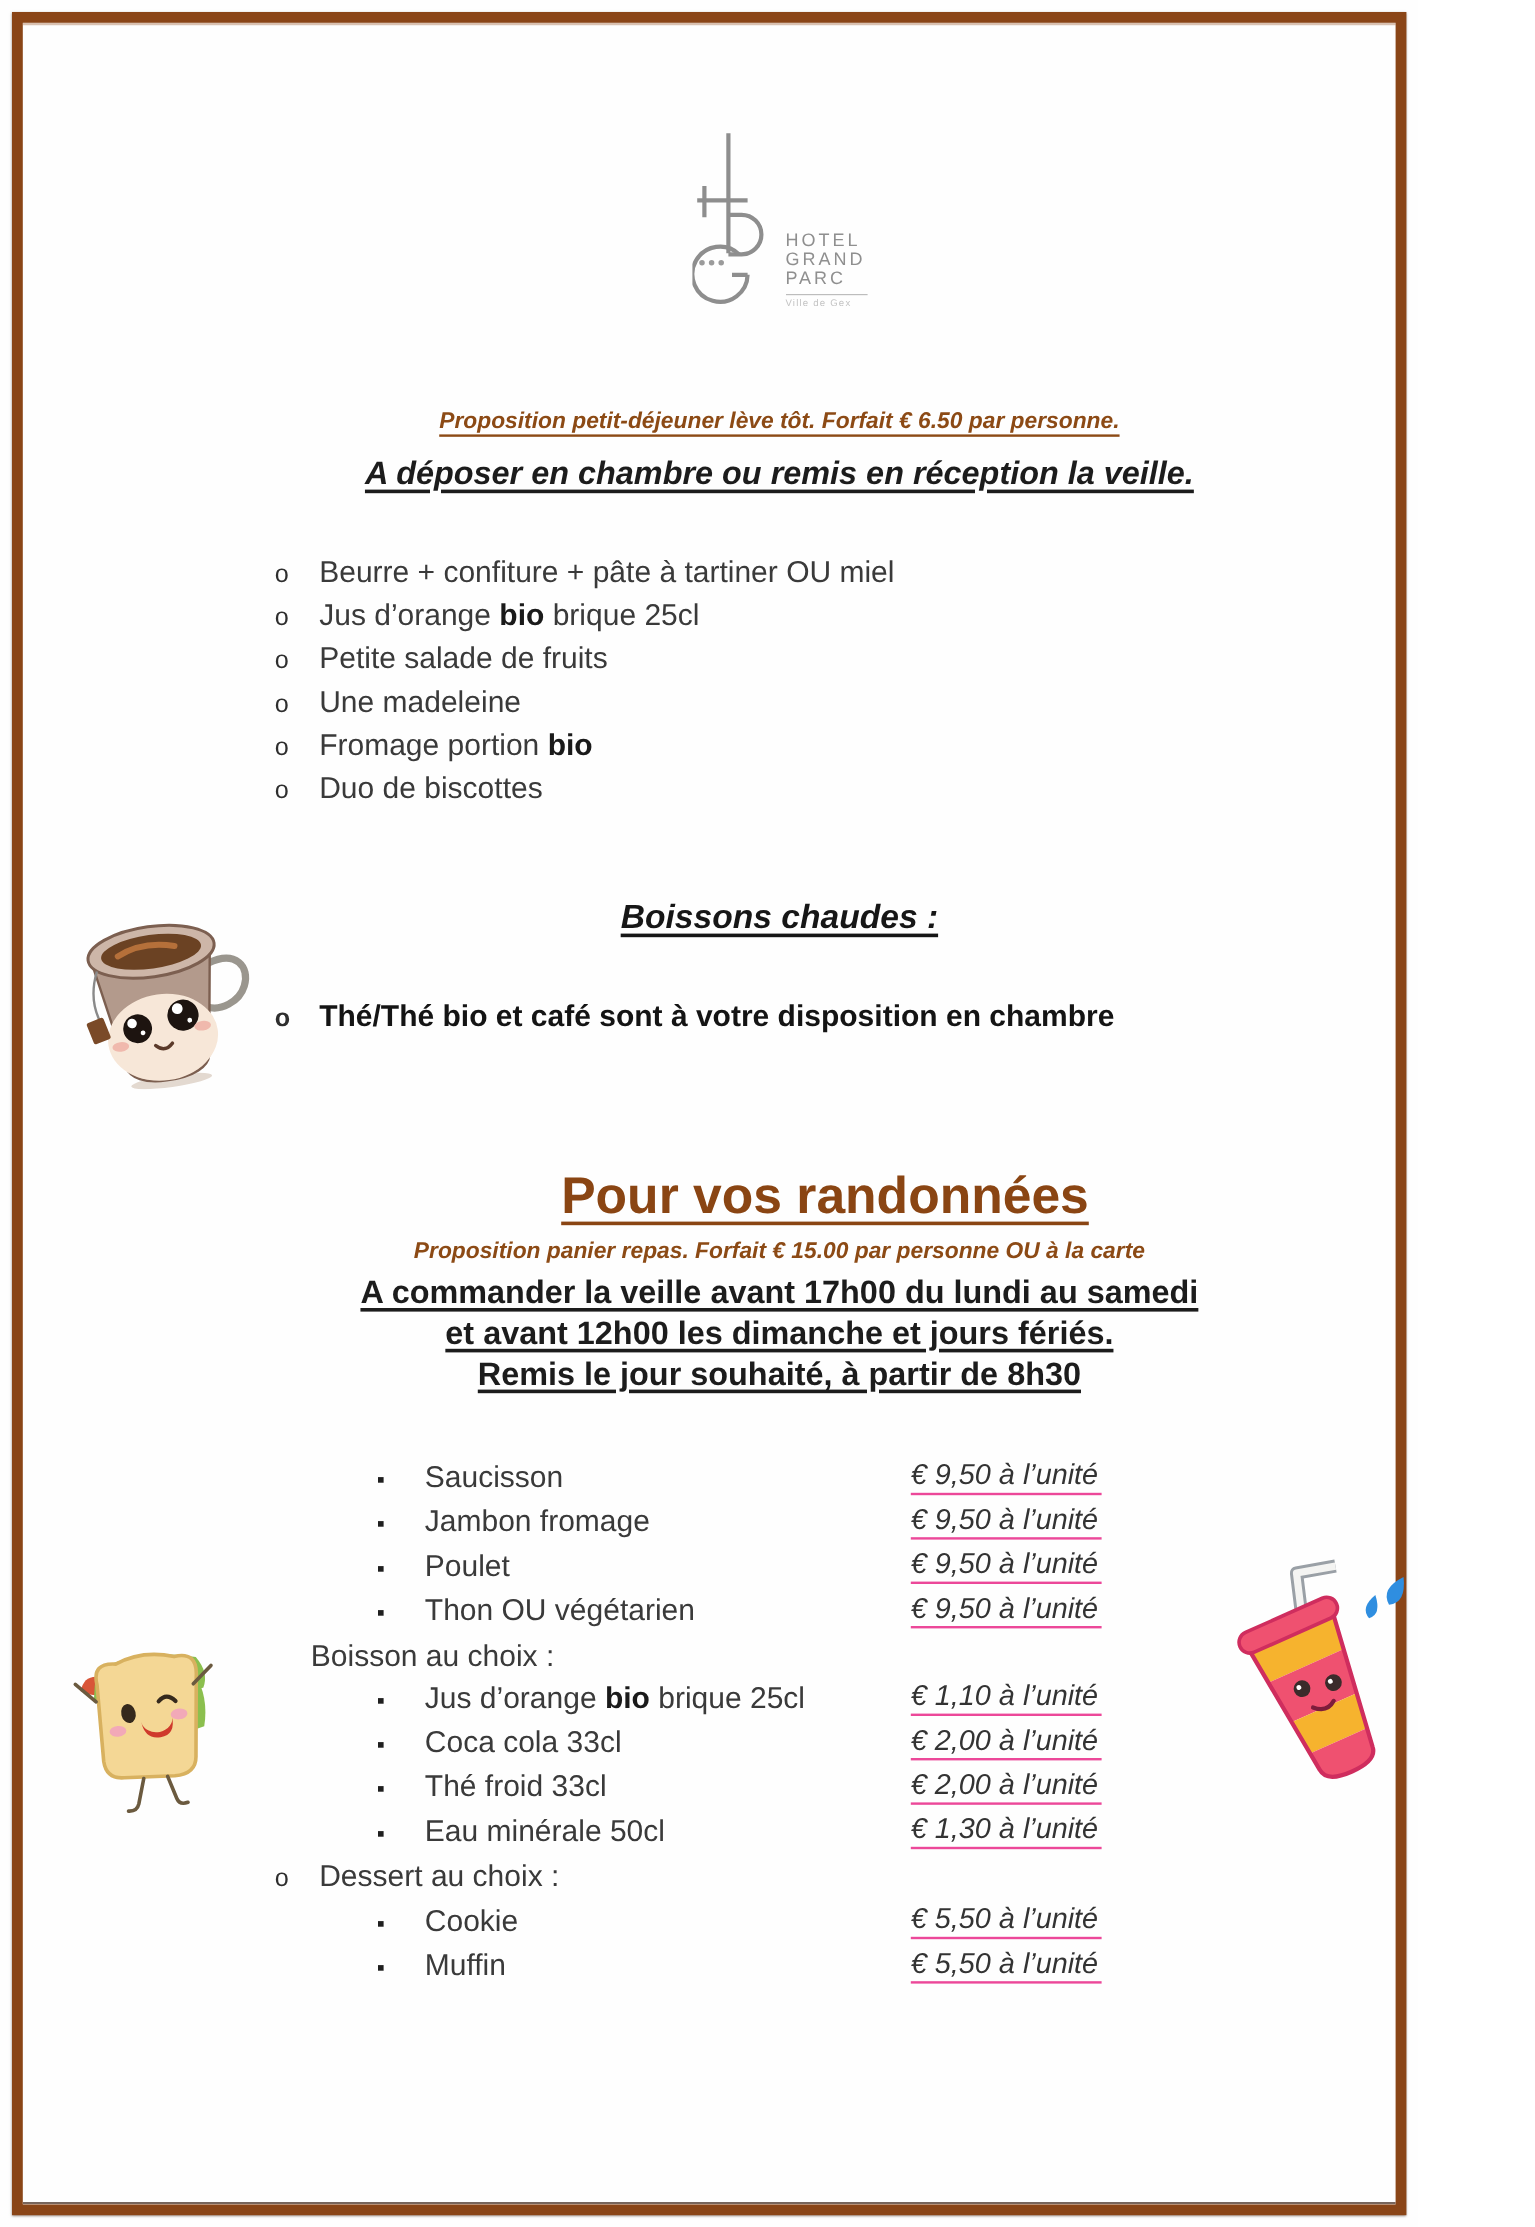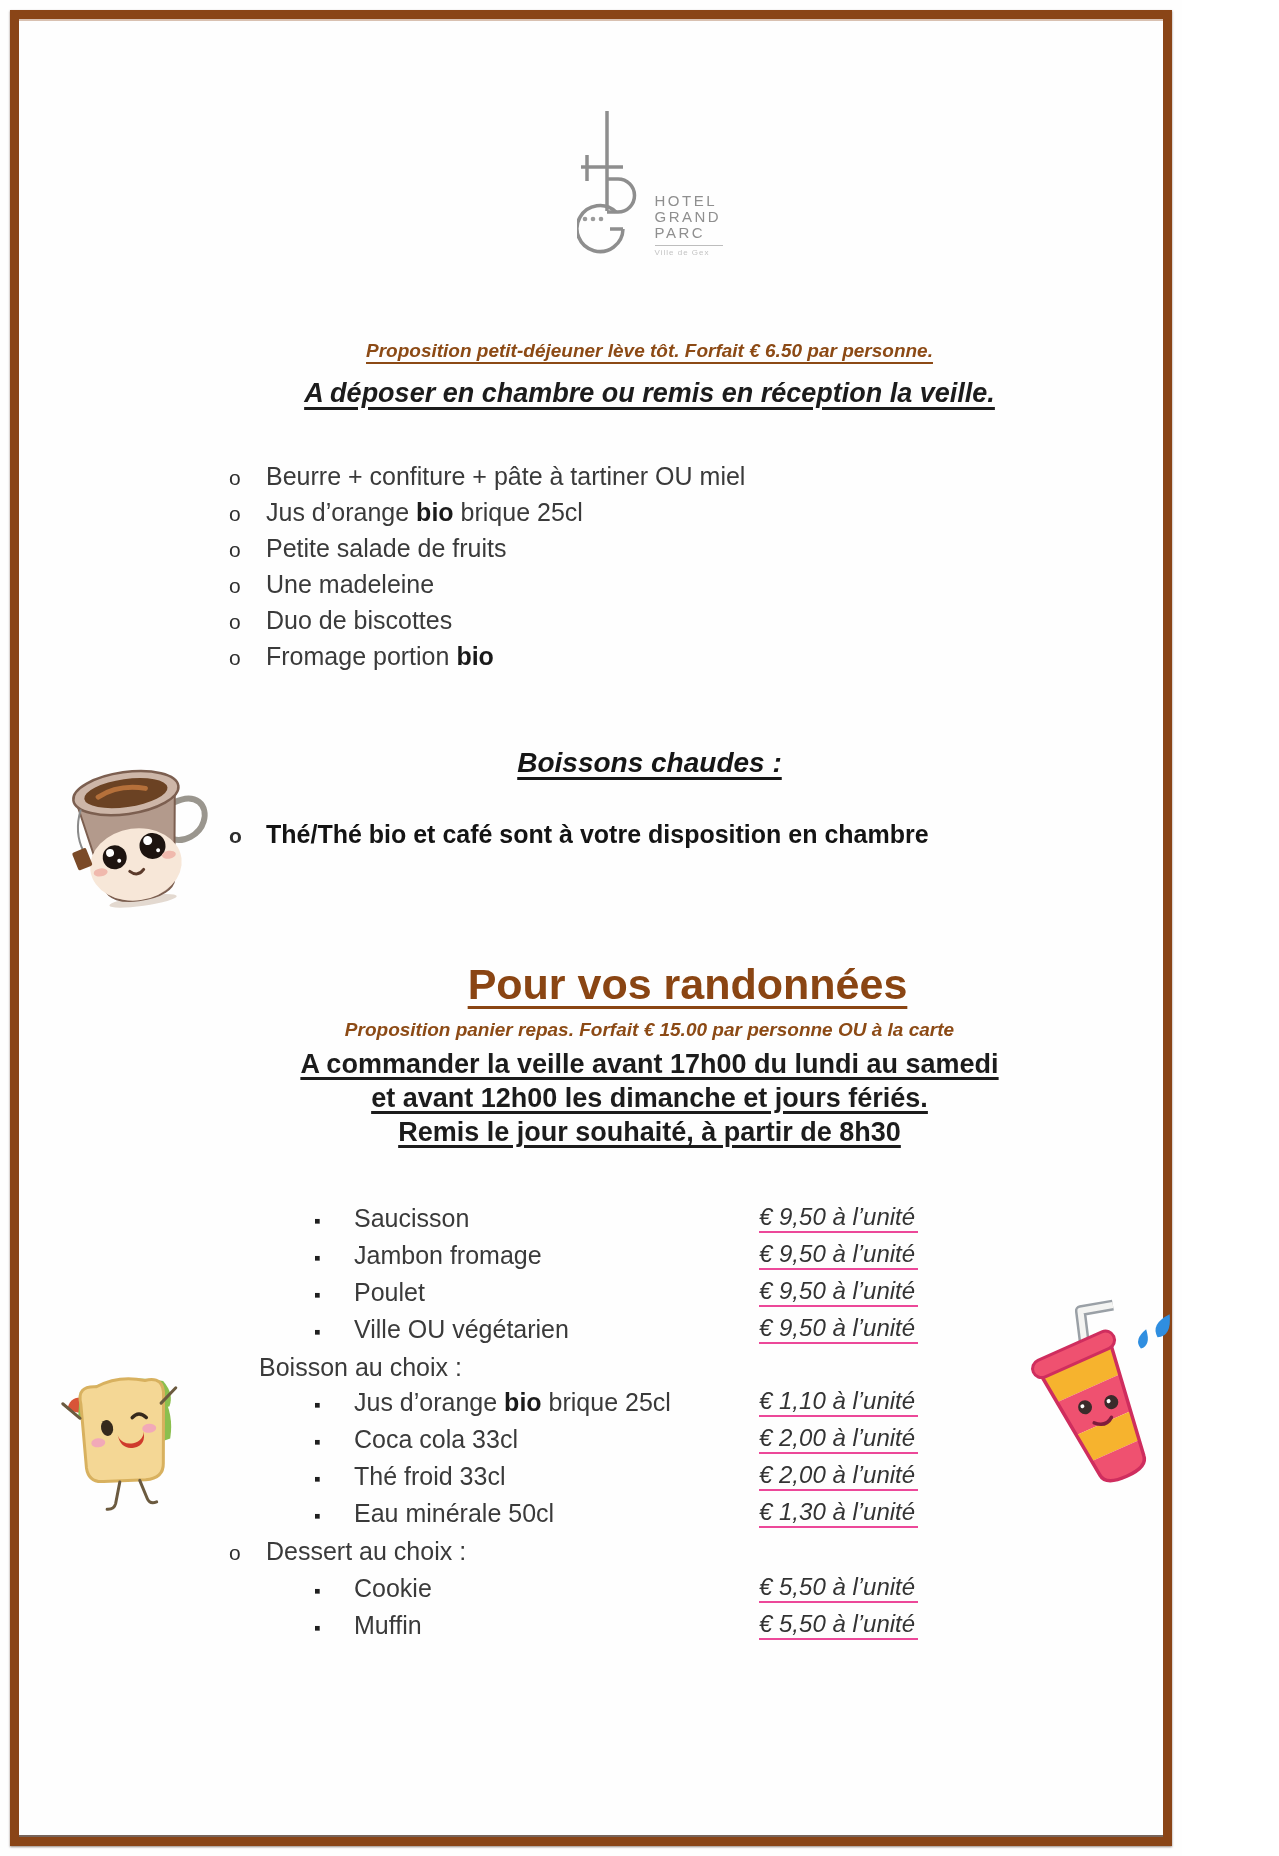--- a/index.html
+++ b/index.html
@@ -52,21 +52,21 @@
   }
 
   
   .bf-list { margin-top:48px; }
   .picnic-list { margin-top:52px; }
   .row { position:relative; line-height:34px; font-size:25px; color:#3a3a3a; }
   .row.l1 { padding-left:200px; }
   .row.l2 { padding-left:285px; }
   .row.h2 { padding-left:230px; line-height:36px; }
   .row.hdr { line-height:36px; }
-  .the-row { margin-top:36px; font-weight:700; color:#141414; }
+  .the-row { margin-top:48px; font-weight:700; color:#141414; }
   .bo { display:inline-block; width:37px; font-size:21px; color:#2e2e2e; }
   .bs { display:inline-block; width:40px; font-size:19px; color:#1f1f1f; }
   .bb { font-weight:700; color:#1a1a1a; }
   .price {
     position:absolute; left:730px; top:1px; font-style:italic; font-size:24px; line-height:29px;
     color:#333333; border-bottom:2px solid #ec4899; padding-right:3px;
   }
 
   
   .art { position:absolute; }
@@ -107,39 +107,39 @@
     </div>
 
     <div class="bf-title center">Proposition petit-déjeuner lève tôt. Forfait € 6.50 par personne.</div>
     <div class="bf-sub center">A déposer en chambre ou remis en réception la veille.</div>
 
     <div class="bf-list">
       <div class="row l1"><span class="bo">o</span><span>Beurre + confiture + pâte à tartiner OU miel</span><span class="bb"></span><span></span></div>
       <div class="row l1"><span class="bo">o</span><span>Jus d’orange </span><span class="bb">bio</span><span> brique 25cl</span></div>
       <div class="row l1"><span class="bo">o</span><span>Petite salade de fruits</span><span class="bb"></span><span></span></div>
       <div class="row l1"><span class="bo">o</span><span>Une madeleine</span><span class="bb"></span><span></span></div>
+      <div class="row l1"><span class="bo">o</span><span>Fromage portion </span><span class="bb">bio</span><span></span></div>
       <div class="row l1"><span class="bo">o</span><span>Duo de biscottes</span><span class="bb"></span><span></span></div>
-      <div class="row l1"><span class="bo">o</span><span>Fromage portion </span><span class="bb">bio</span><span></span></div>
     </div>
 
     <div class="hd-head center">Boissons chaudes :</div>
     <div class="row l1 the-row"><span class="bo">o</span><span>Thé/Thé bio et café sont à votre disposition en chambre</span></div>
 
     <div class="picnic-head center">Pour vos randonnées</div>
     <div class="picnic-intro center">Proposition panier repas. Forfait € 15.00 par personne OU à la carte</div>
     <div class="note center">A commander la veille avant 17h00 du lundi au samedi</div>
     <div class="note center">et avant 12h00 les dimanche et jours fériés.</div>
     <div class="note center">Remis le jour souhaité, à partir de 8h30</div>
 
     <div class="picnic-list">
 
       <div class="row l2"><span class="bs">▪</span><span>Saucisson</span><span class="bb"></span><span></span><span class="price">€ 9,50 à l’unité</span></div>
       <div class="row l2"><span class="bs">▪</span><span>Jambon fromage</span><span class="bb"></span><span></span><span class="price">€ 9,50 à l’unité</span></div>
       <div class="row l2"><span class="bs">▪</span><span>Poulet</span><span class="bb"></span><span></span><span class="price">€ 9,50 à l’unité</span></div>
-      <div class="row l2"><span class="bs">▪</span><span>Ville OU végétarien</span><span class="bb"></span><span></span><span class="price">€ 9,50 à l’unité</span></div>
+      <div class="row l2"><span class="bs">▪</span><span>Thon OU végétarien</span><span class="bb"></span><span></span><span class="price">€ 9,50 à l’unité</span></div>
 
       <div class="row h2"><span>Boisson au choix :</span></div>
 
       <div class="row l2"><span class="bs">▪</span><span>Jus d’orange </span><span class="bb">bio</span><span> brique 25cl</span><span class="price">€ 1,10 à l’unité</span></div>
       <div class="row l2"><span class="bs">▪</span><span>Coca cola 33cl</span><span class="bb"></span><span></span><span class="price">€ 2,00 à l’unité</span></div>
       <div class="row l2"><span class="bs">▪</span><span>Thé froid 33cl</span><span class="bb"></span><span></span><span class="price">€ 2,00 à l’unité</span></div>
       <div class="row l2"><span class="bs">▪</span><span>Eau minérale 50cl</span><span class="bb"></span><span></span><span class="price">€ 1,30 à l’unité</span></div>
 
       <div class="row l1 hdr"><span class="bo">o</span><span>Dessert au choix :</span></div>
 

